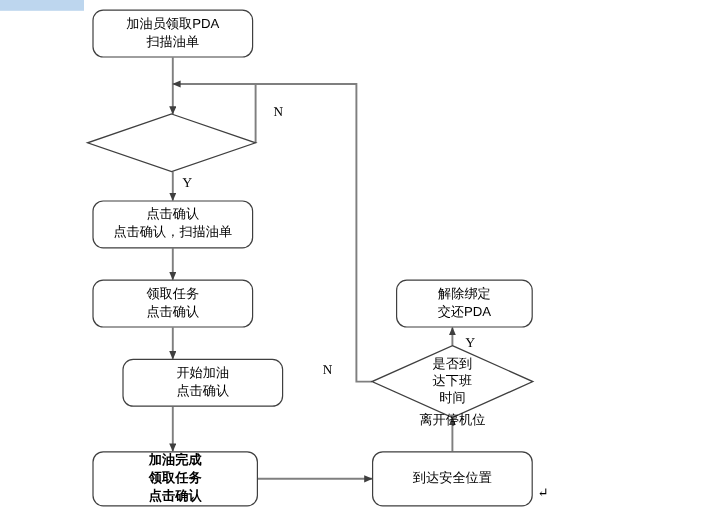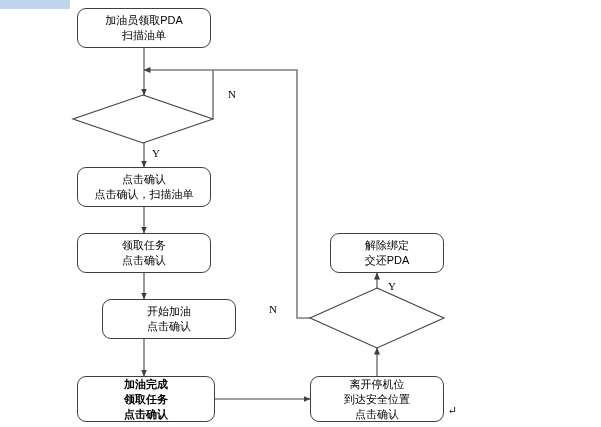--- a/index.html
+++ b/index.html
@@ -122,26 +122,33 @@
     <span class="ln">开始加油</span>
     <span class="ln">点击确认</span>
   </div>
 
   <div class="node rounded" style="left:77px;top:376px;width:138px;height:46px;font-weight:bold;">
     <span class="ln">加油完成</span>
     <span class="ln">领取任务</span>
     <span class="ln">点击确认</span>
   </div>
 
-  <div class="node rounded" style="left:310px;top:376px;width:134px;height:46px;">
+  <div class="node rounded" style="left:310px;top:376px;width:134px;height:46px;gap:34px;">
     <span class="ln">离开停机位</span>
     <span class="ln">到达安全位置</span>
     <span class="ln">点击确认</span>
   </div>
 
+  <div class="diamond-wrap" style="left:310px;top:288px;width:134px;height:60px;">
+    <div class="diamond-label">
+      <span class="ln">是否到</span>
+      <span class="ln">达下班</span>
+      <span class="ln">时间</span>
+    </div>
+  </div>
 
   <div class="node rounded" style="left:330px;top:233px;width:114px;height:40px;">
     <span class="ln">解除绑定</span>
     <span class="ln">交还PDA</span>
   </div>
 
   <div class="edge-label" style="left:228px;top:88px;">N</div>
   <div class="edge-label" style="left:152px;top:147px;">Y</div>
   <div class="edge-label" style="left:269px;top:303px;">N</div>
   <div class="edge-label" style="left:388px;top:280px;">Y</div>

